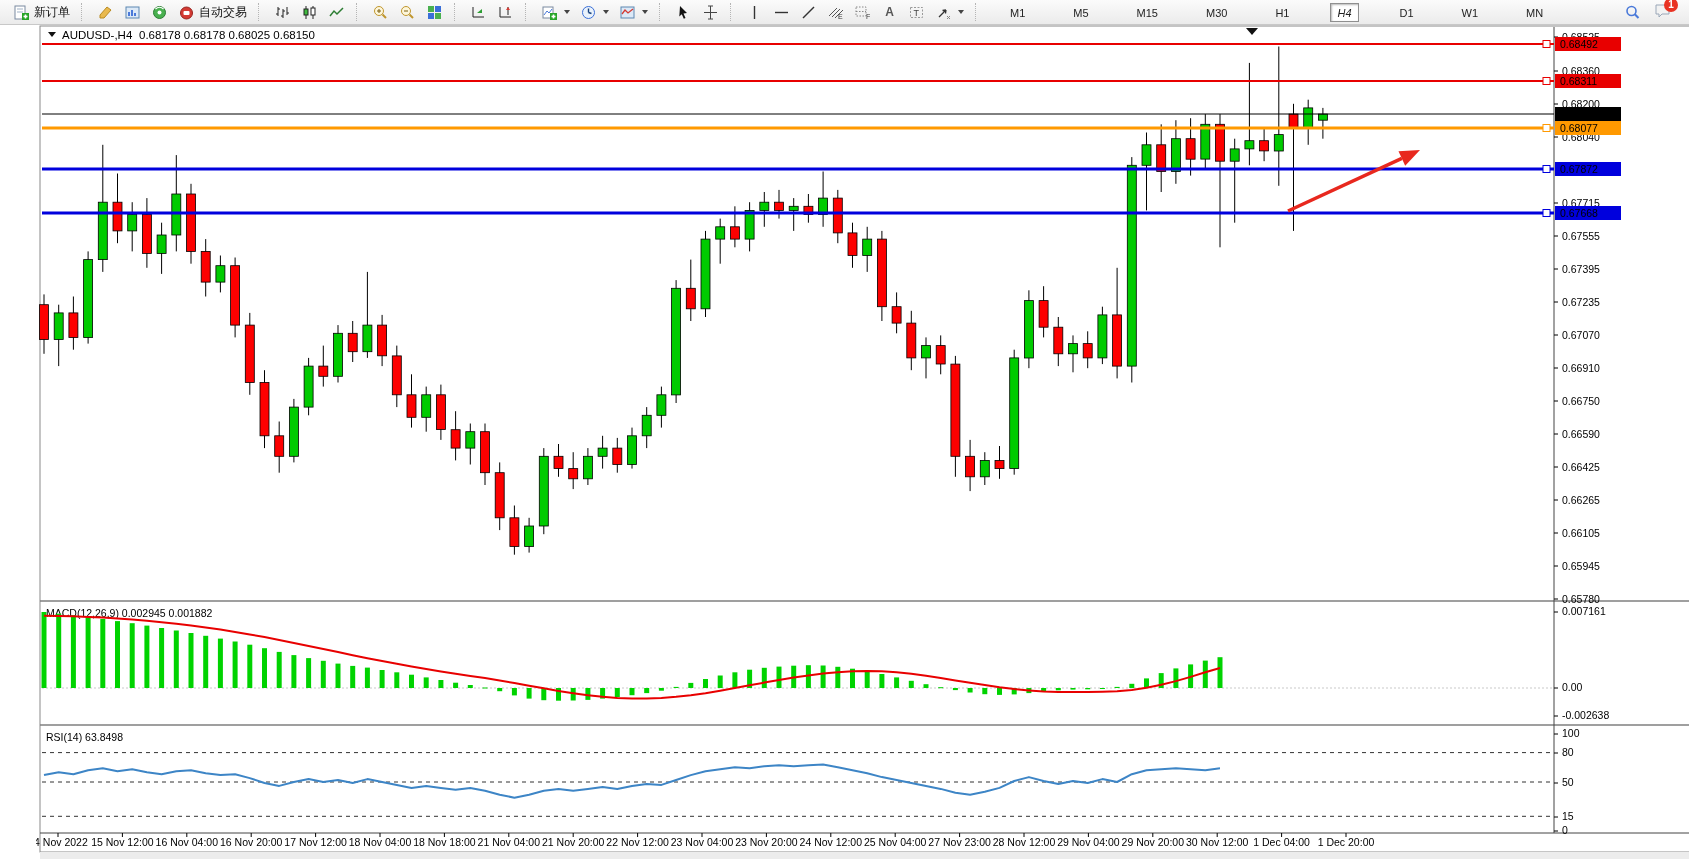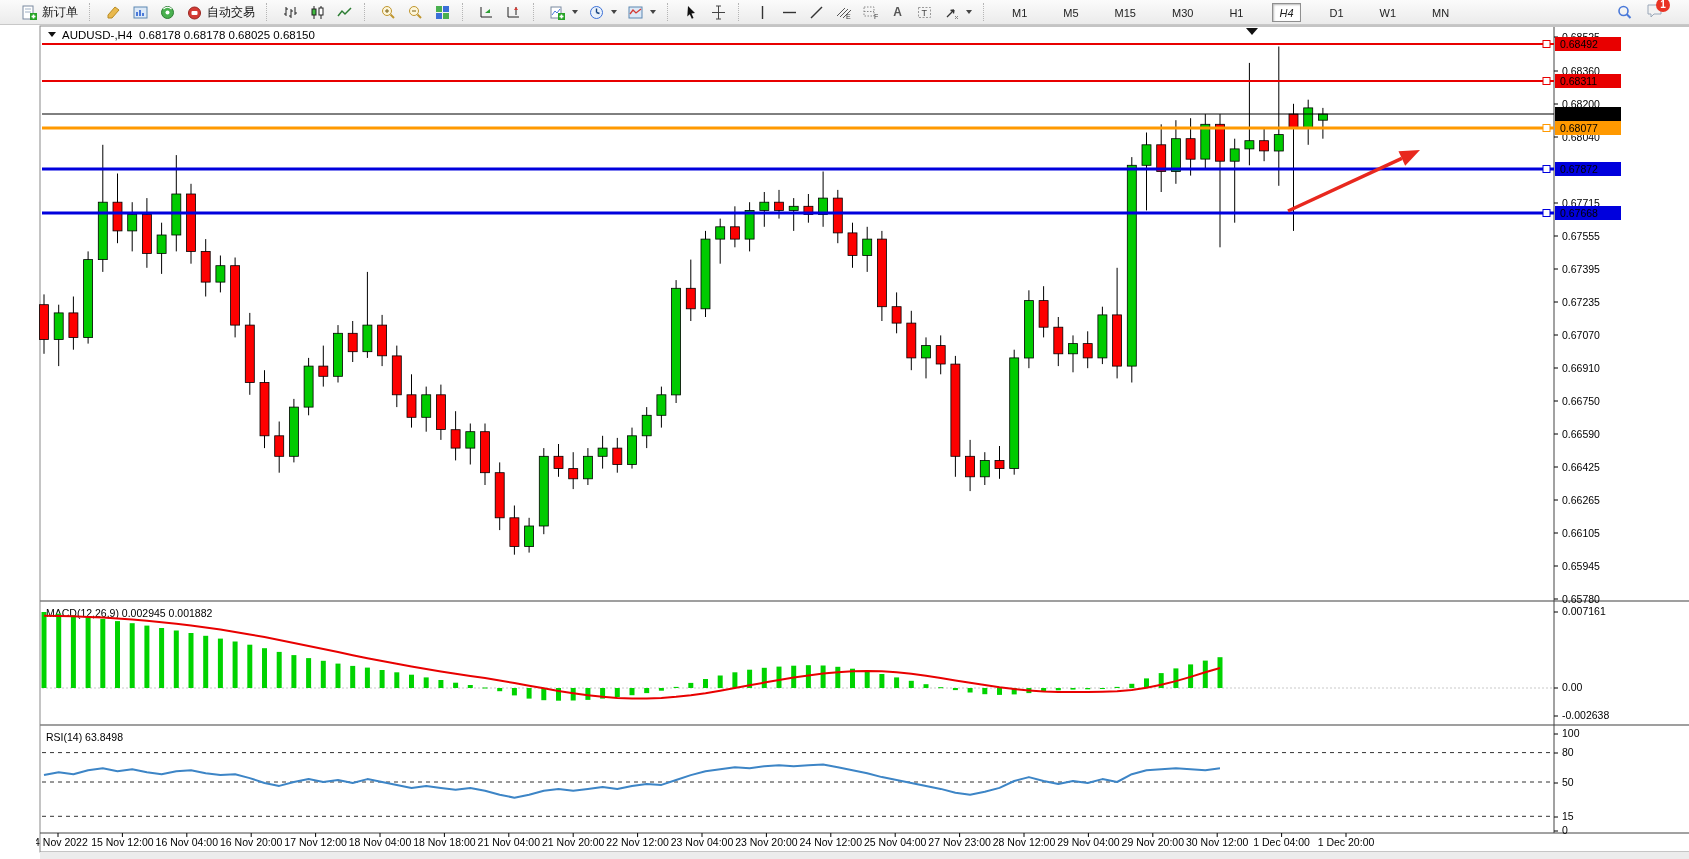--- a/index.html
+++ b/index.html
@@ -1,26 +1,26 @@
 <!DOCTYPE html>
 <html><head>
 <meta charset="utf-8">
 <style>
   html,body{margin:0;padding:0;background:#d6d6d6;}
   .app{position:relative;width:1689px;height:859px;background:#f0f0f0;overflow:hidden;
        font-family:"Liberation Sans",sans-serif;-webkit-font-smoothing:antialiased;}
   
   .toolbar{position:absolute;top:0;left:0;width:1689px;height:25px;display:flex;align-items:center;
-           background:linear-gradient(#fbfbfb,#ebebeb);border-bottom:1px solid #c8c8c8;padding:0 16px;box-sizing:border-box;}
+           background:linear-gradient(#fbfbfb,#ebebeb);border-bottom:1px solid #c8c8c8;padding:0 8px;box-sizing:border-box;}
   .sep{width:6px;height:18px;border-left:1px dotted #b5b5b5;margin:0 4px 0 6px;}
   .tb-btn{display:flex;align-items:center;gap:4px;height:21px;padding:0 4px;border:1px solid transparent;
           background:transparent;font-family:"Liberation Sans",sans-serif;font-size:12px;color:#111;cursor:default;}
   .tbi{display:inline-flex;width:17px;height:17px;align-items:center;justify-content:center;}
   .caret{width:0;height:0;border-left:3px solid transparent;border-right:3px solid transparent;border-top:4px solid #444;margin-left:2px;}
-  .tf{min-width:25px;height:19px;margin:0 11px;border:1px solid transparent;background:transparent;
+  .tf{min-width:25px;height:19px;margin:0 17px;border:1px solid transparent;background:transparent;
       font-family:"Liberation Sans",sans-serif;font-size:11px;color:#222;text-align:center;line-height:17px;}
   .tf.on{background:#fff;border:1px solid #8f8f8f;box-shadow:inset 1px 1px 2px #b9b9b9;font-style:italic;}
   .right-tools{margin-left:auto;display:flex;align-items:center;gap:8px;padding-right:10px;}
   .chat-wrap{position:relative;}
   .badge{position:absolute;top:-4px;right:-7px;width:14px;height:14px;border-radius:50%;background:#e93323;
          color:#fff;font-size:10px;font-weight:bold;text-align:center;line-height:14px;}
   
   .chartwin{position:absolute;top:25px;left:0;width:1689px;height:834px;background:#fff;padding-left:36px;}
   svg text{font-family:"Liberation Sans",sans-serif;}
   .ttl{font-size:11.5px;fill:#000;}

